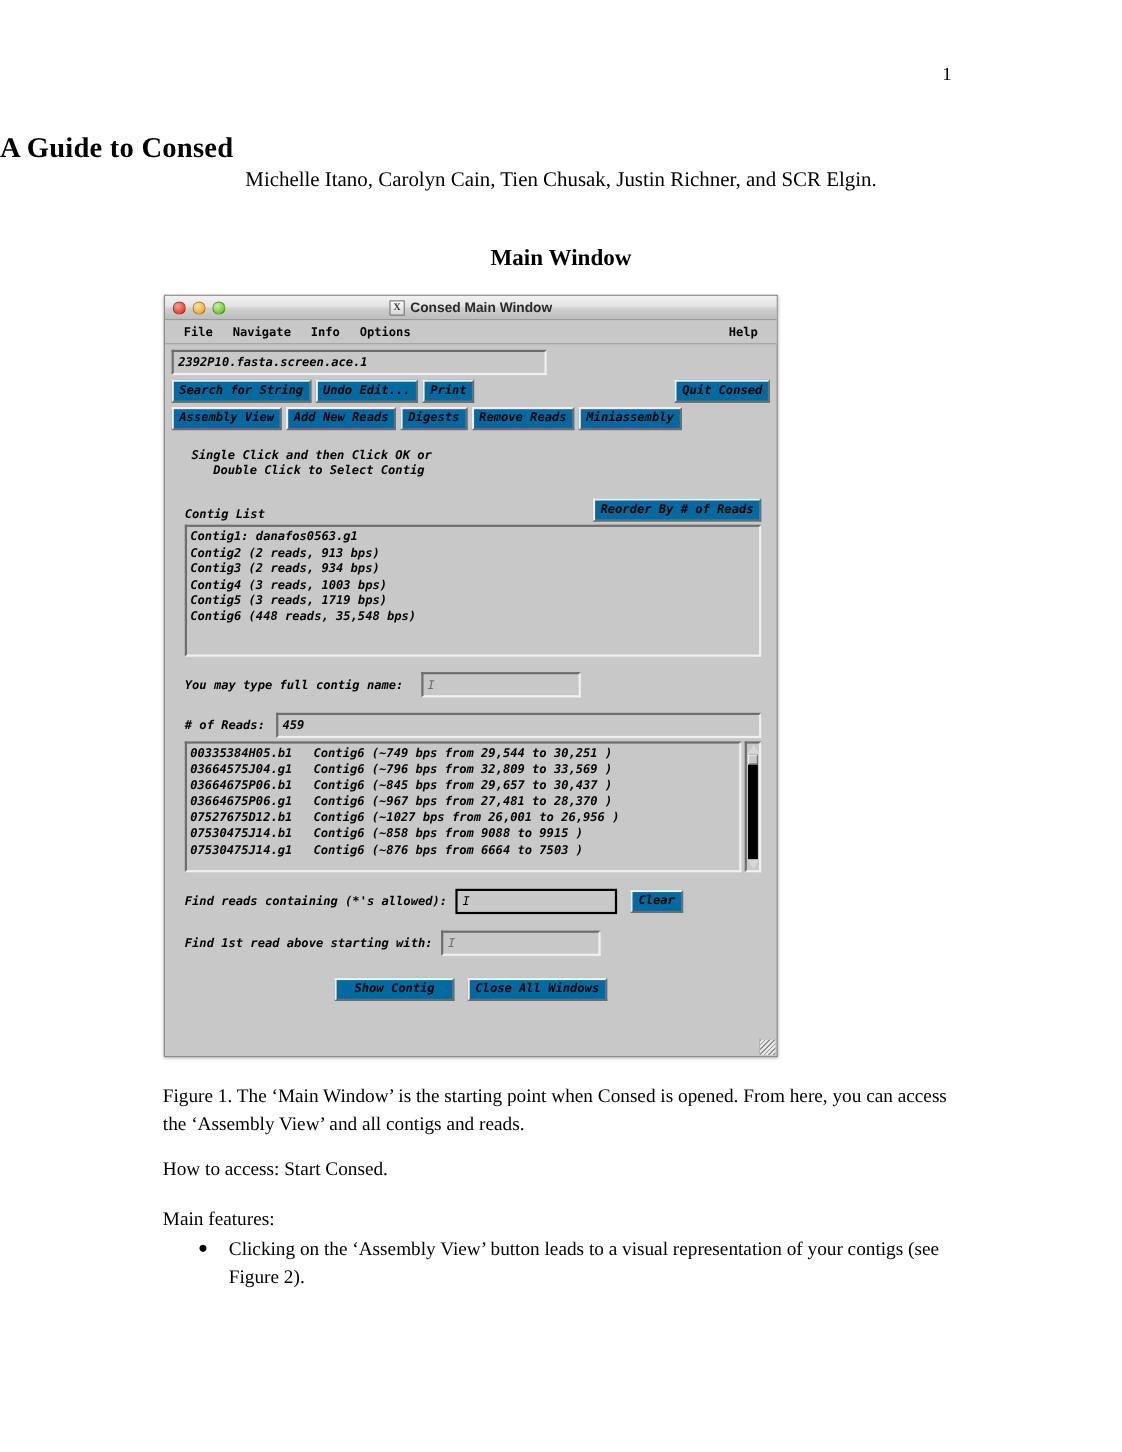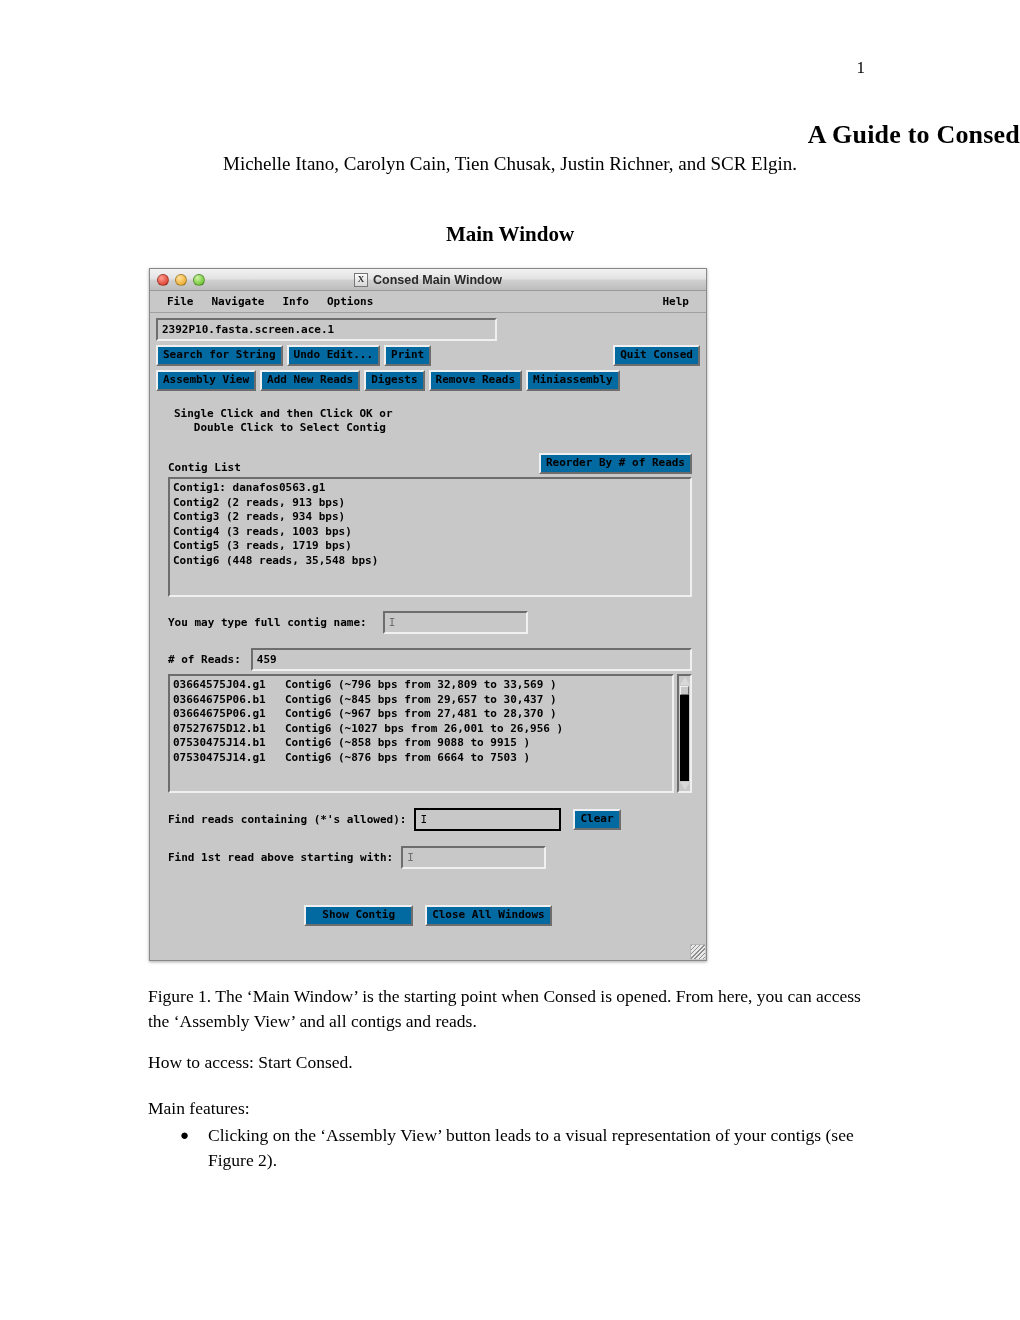--- a/index.html
+++ b/index.html
@@ -27,21 +27,21 @@
     box-sizing: border-box;
     font-size: 17px;
     font-family: "Liberation Serif", serif;
   }
 
   .doc-title {
     position: absolute;
     top: 120px;
     left: 0;
     width: 1020px;
-    text-align: right;
+    text-align: left;
     font-size: 26px;
     font-weight: bold;
     letter-spacing: 0.2px;
   }
   .doc-authors {
     position: absolute;
     top: 153px;
     left: 0;
     width: 1020px;
     text-align: center;
@@ -133,20 +133,21 @@
   }
   .menu-item {
     padding: 1px 9px;
     color: #000;
     white-space: nowrap;
   }
   .menu-spacer { flex: 1; }
 
   .client-area {
     padding: 5px 6px 0 6px;
+    font-style: italic;
   }
 
   
   .m-btn {
     display: inline-block;
     background: #0369a1;
     border-top: 2px solid #f0f0f0;
     border-left: 2px solid #f0f0f0;
     border-right: 2px solid #6d6d6d;
     border-bottom: 2px solid #6d6d6d;
@@ -308,21 +309,21 @@
     font-weight: bold;
   }
   .find-field { width: 147px; margin-left: 8px; }
   .find-field2 { width: 145px; margin-left: 8px; }
   .clear-btn { margin-left: 12px; }
 
   .bottom-btns {
     display: flex;
     justify-content: center;
     gap: 12px;
-    margin-top: 36px;
+    margin-top: 20px;
     align-items: flex-end;
   }
   .resize-grip {
     position: absolute;
     right: 1px; bottom: 1px;
     width: 14px; height: 14px;
     background:
       repeating-linear-gradient(135deg, #8e8e8e 0 1px, transparent 1px 3px),
       #e8e8e8;
     border-left: 1px solid #b5b5b5;
@@ -442,20 +443,21 @@
       <span class="m-field contig-name-field"><span class="caret">I</span></span>
     </div>
 
     <div class="form-row">
       <span class="lbl"># of Reads:</span>
       <span class="m-field reads-count-field">459</span>
     </div>
 
     <div class="reads-wrap">
       <div class="m-list reads-list">
+        <span class="reads-row"><span class="rd-name">00335384H05.b1</span><span>Contig6 (~749 bps from 29,544 to 30,251 )</span></span>
         <span class="reads-row"><span class="rd-name">03664575J04.g1</span><span>Contig6 (~796 bps from 32,809 to 33,569 )</span></span>
         <span class="reads-row"><span class="rd-name">03664675P06.b1</span><span>Contig6 (~845 bps from 29,657 to 30,437 )</span></span>
         <span class="reads-row"><span class="rd-name">03664675P06.g1</span><span>Contig6 (~967 bps from 27,481 to 28,370 )</span></span>
         <span class="reads-row"><span class="rd-name">07527675D12.b1</span><span>Contig6 (~1027 bps from 26,001 to 26,956 )</span></span>
         <span class="reads-row"><span class="rd-name">07530475J14.b1</span><span>Contig6 (~858 bps from 9088 to 9915 )</span></span>
         <span class="reads-row"><span class="rd-name">07530475J14.g1</span><span>Contig6 (~876 bps from 6664 to 7503 )</span></span>
       </div>
       <div class="scrollbar">
         <div class="sb-arrow up"></div>
         <div class="sb-trough">

